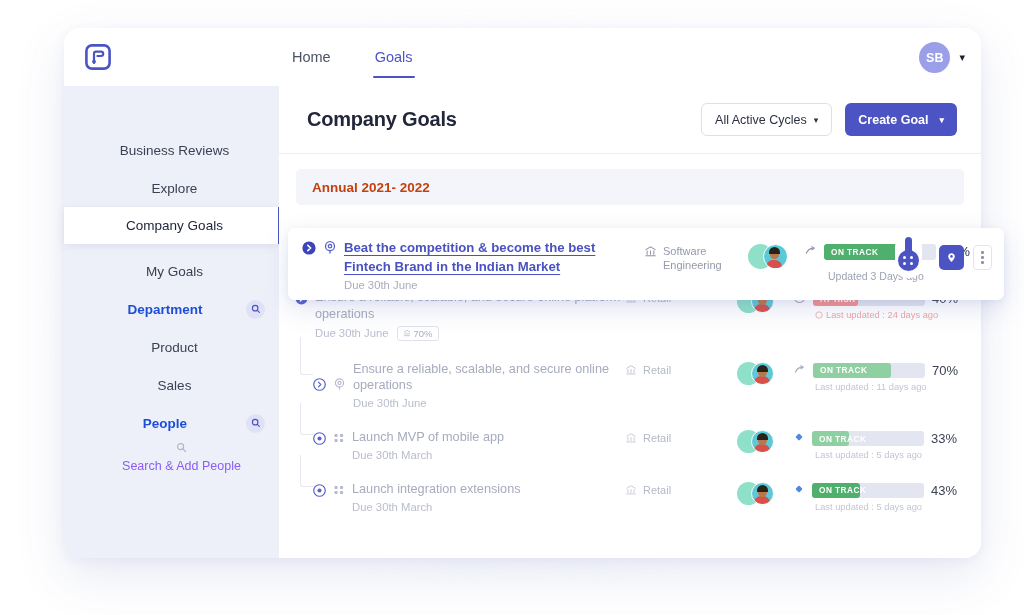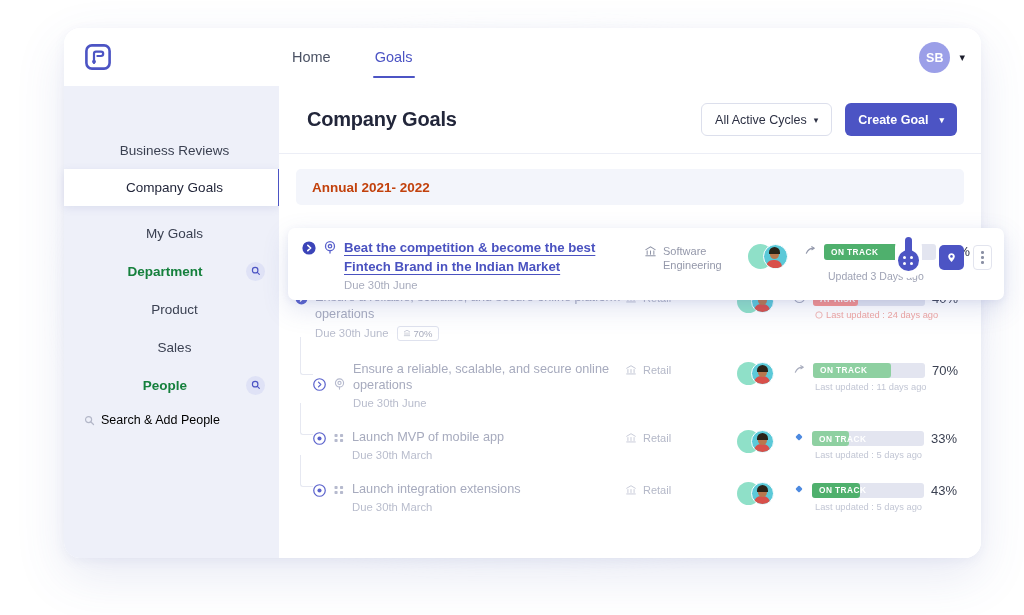--- a/index.html
+++ b/index.html
@@ -149,21 +149,21 @@
     display: flex;
     align-items: center;
     padding-left: 20px;
     padding-right: 14px;
     font-size: 13.5px;
     color: #3b4152;
     cursor: pointer;
     position: relative;
   }
 
-  .side-item.bold { font-weight: 700; color: #15803d; }
+  .side-item.bold { font-weight: 700; color: #1d4ed8; }
 
   .side-item.selected {
     background: #ffffff;
     color: #22263a;
     box-shadow: 0 2px 9px rgba(90,100,170,0.13);
     border-radius: 0 3px 3px 0;
     height: 37px;
   }
 
   .side-item.selected::after {
@@ -187,22 +187,23 @@
     flex: 0 0 auto;
   }
 
   .side-search-row {
     display: flex;
     align-items: center;
     gap: 6px;
     padding-left: 20px;
     height: 32px;
     font-size: 12.5px;
-    color: #000000;
+    color: #8b5cf6;
     cursor: text;
+    flex-direction: column;
   }
 
   .gap-sm { height: 8px; }
 
   
   .main {
     flex: 1;
     background: #ffffff;
     border-radius: 0 0 16px 0;
     position: relative;
@@ -605,20 +606,23 @@
   </div>
 
   <div class="body-split">
 
     <div class="sidebar">
 
       <div class="side-item">
         <span class="label">Business Reviews</span>
       </div>
 
+      <div class="side-item">
+        <span class="label">Explore</span>
+      </div>
 
       <div class="side-item selected">
         <span class="label">Company Goals</span>
       </div>
 
       <div class="gap-sm"></div>
 
       <div class="side-item">
         <span class="label">My Goals</span>
       </div>

